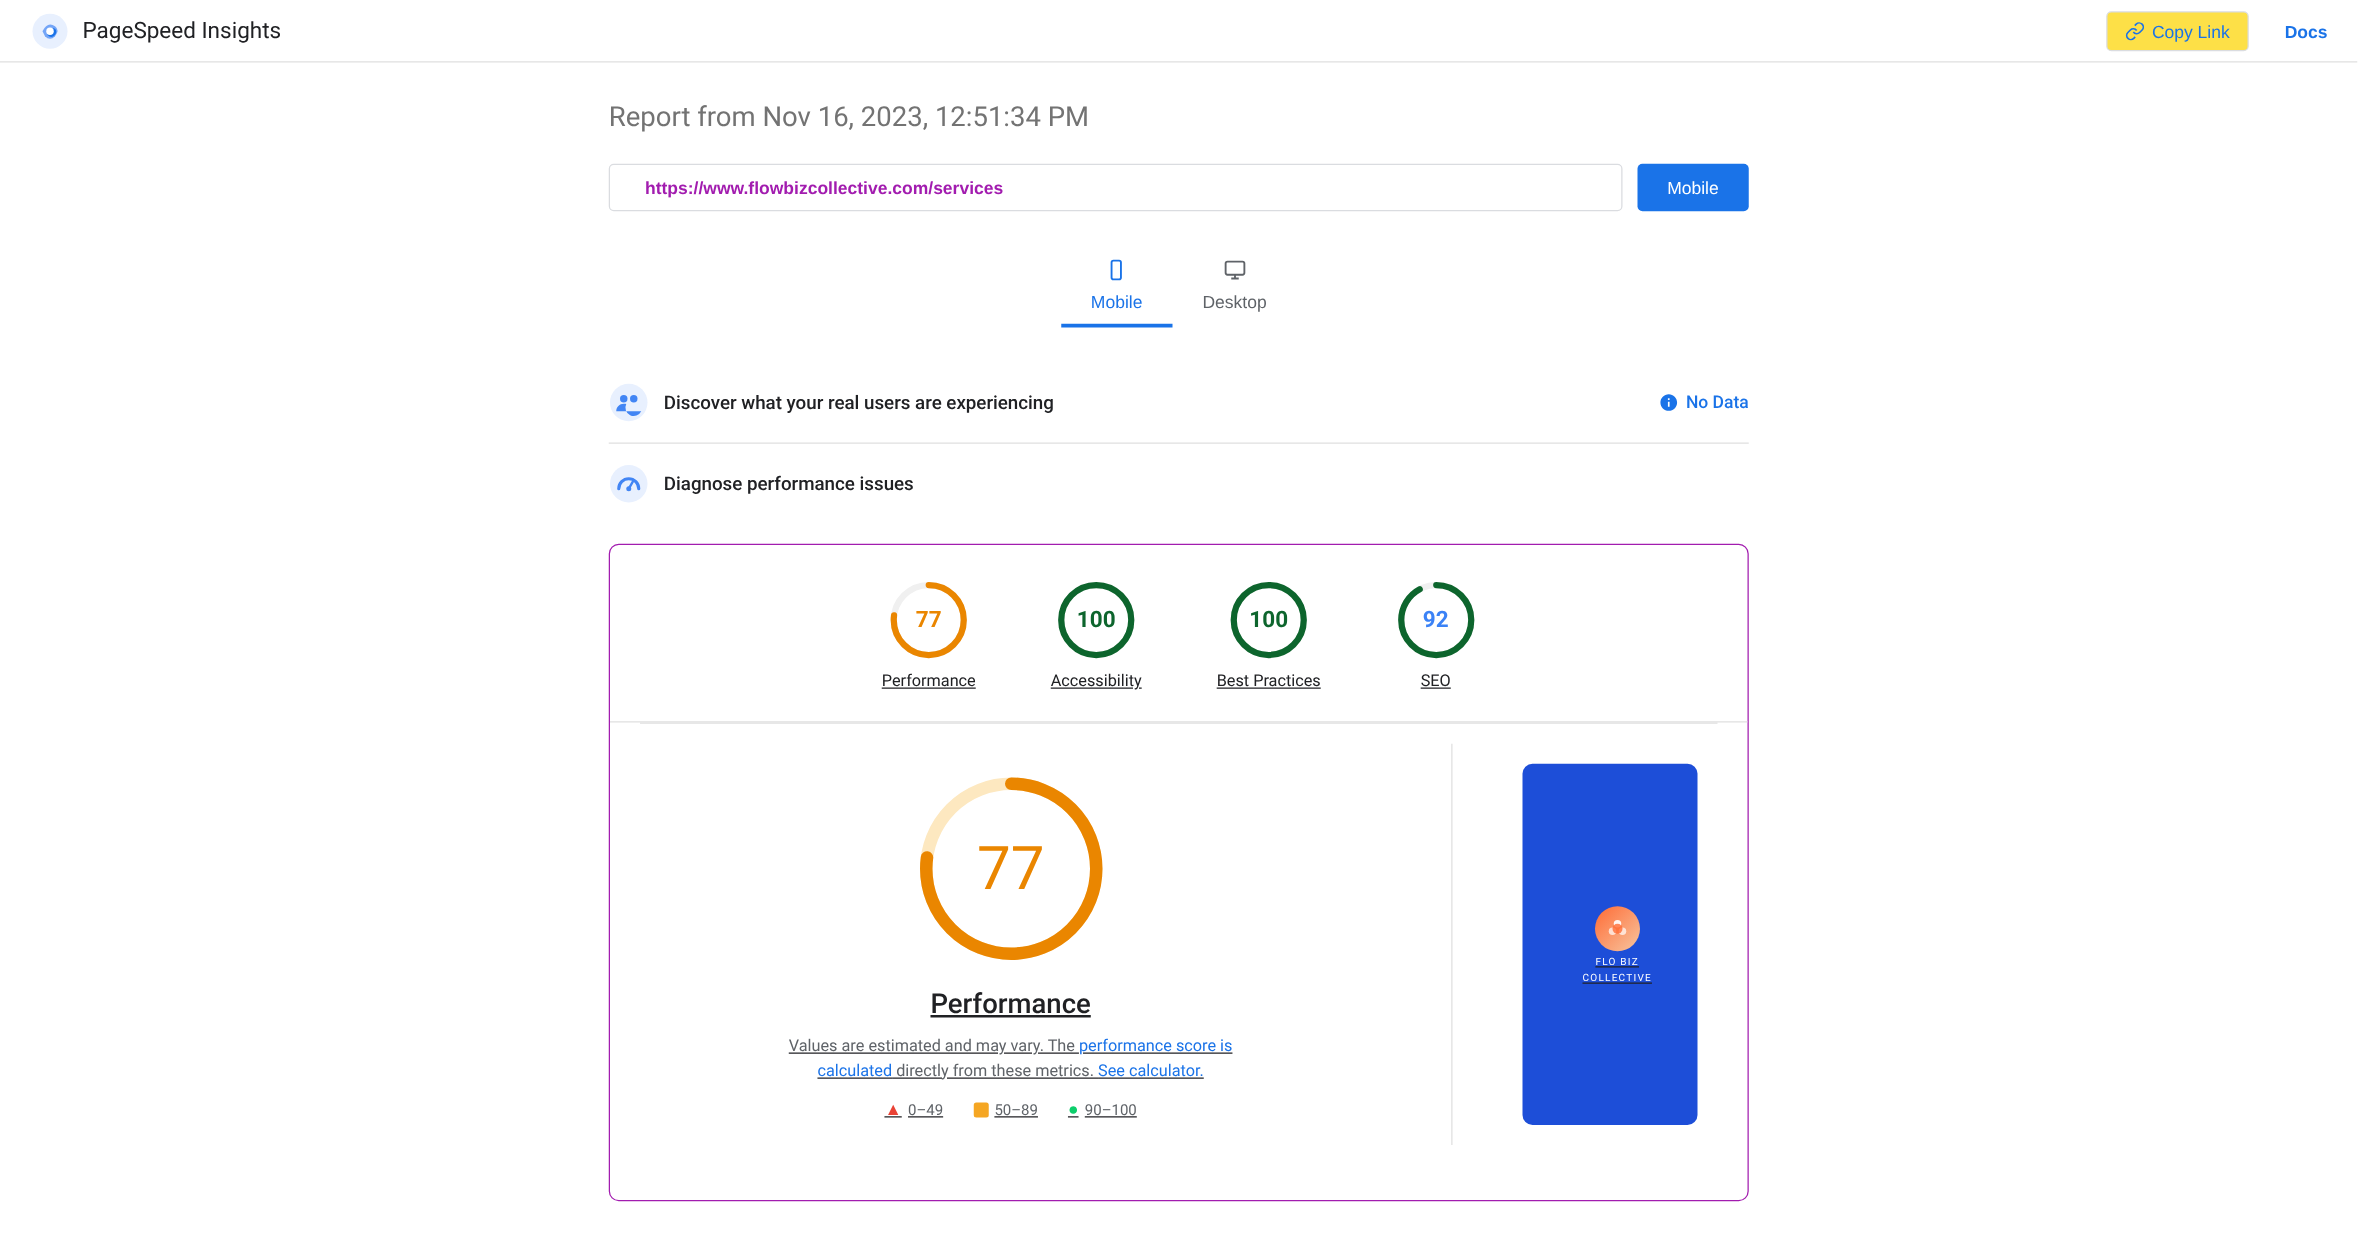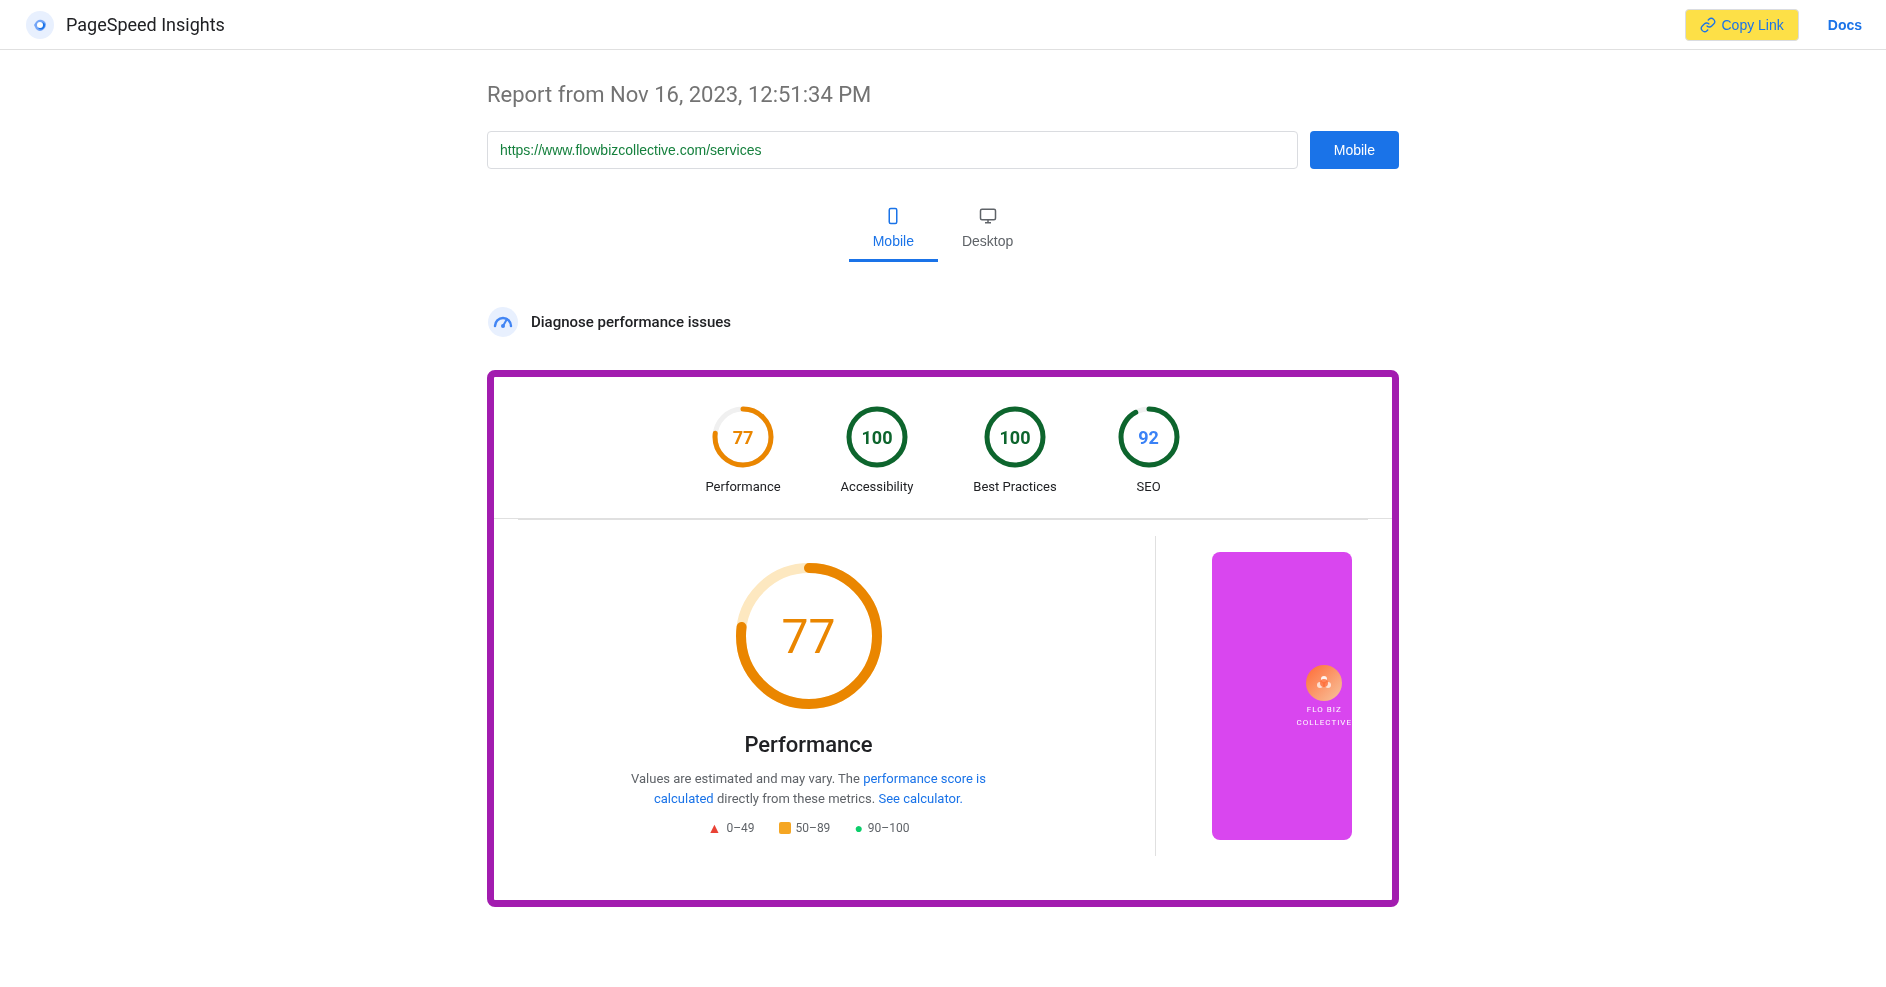--- a/index.html
+++ b/index.html
@@ -74,24 +74,25 @@
     
     .url-row {
       display: flex;
       gap: 12px;
       margin-bottom: 28px;
     }
     .url-input {
       flex: 1;
       border: 1px solid #dadce0;
       border-radius: 4px;
-      padding: 10px 12px;
+      padding: 10px 28px;
       font-size: 14px;
-      color: #15803d;
+      color: #a21caf;
       outline: none;
+      font-weight: bold;
     }
     .analyze-btn {
       background: #1a73e8;
       color: #fff;
       border: none;
       border-radius: 4px;
       padding: 10px 24px;
       font-size: 14px;
       font-weight: 500;
       cursor: pointer;
@@ -149,24 +150,25 @@
       align-items: center;
       gap: 6px;
       color: #1a73e8;
       font-size: 14px;
       font-weight: 500;
       cursor: pointer;
     }
 
     
     .scores-card {
-      border: 7px solid #a21caf;
+      border: 1px solid #a21caf;
       border-radius: 8px;
       padding: 28px 24px;
       margin-top: 16px;
+      text-decoration: underline;
     }
     .scores-row {
       display: flex;
       justify-content: center;
       gap: 60px;
       margin-bottom: 24px;
     }
     .score-item {
       display: flex;
       flex-direction: column;
@@ -255,29 +257,30 @@
       max-width: 360px;
     }
     .big-score-desc a {
       color: #1a73e8;
       text-decoration: none;
     }
 
     
     .screenshot-panel {
       width: 140px;
-      background: #d946ef;
+      background: #1d4ed8;
       border-radius: 8px;
       display: flex;
       align-items: center;
-      justify-content: flex-end;
+      justify-content: flex-start;
       min-height: 240px;
       flex-shrink: 0;
       margin: 16px 16px 16px 0;
       position: relative;
+      padding-left: 48px;
     }
     .screenshot-logo {
       display: flex;
       flex-direction: column;
       align-items: center;
       gap: 4px;
     }
     .screenshot-logo-circle {
       width: 36px;
       height: 36px;
@@ -361,20 +364,40 @@
     <button class="tab">
       <svg width="18" height="18" viewBox="0 0 24 24" fill="none" stroke="#5f6368" stroke-width="2">
         <rect x="2" y="3" width="20" height="14" rx="2" ry="2"></rect>
         <line x1="8" y1="21" x2="16" y2="21"></line>
         <line x1="12" y1="17" x2="12" y2="21"></line>
       </svg>
       <span>Desktop</span>
     </button>
   </div>
 
+  <div class="info-row">
+    <div class="info-row-left">
+
+      <svg width="32" height="32" viewBox="0 0 32 32" fill="none">
+        <circle cx="16" cy="16" r="15" fill="#e8f0fe"></circle>
+        <g fill="#4285f4">
+          <circle cx="12" cy="13" r="3"></circle>
+          <circle cx="20" cy="13" r="3"></circle>
+          <path d="M6 23c0-3.31 2.69-6 6-6h.5c.5 0 1 .08 1.5.22A6 6 0 0026 23H6z"></path>
+        </g>
+      </svg>
+      <span class="info-text">Discover what your real users are experiencing</span>
+    </div>
+    <div class="no-data-link">
+      <svg width="16" height="16" viewBox="0 0 24 24" fill="#1a73e8">
+        <path d="M12 2C6.48 2 2 6.48 2 12s4.48 10 10 10 10-4.48 10-10S17.52 2 12 2zm1 15h-2v-6h2v6zm0-8h-2V7h2v2z"></path>
+      </svg>
+      <span>No Data</span>
+    </div>
+  </div>
 
   <div class="info-row" style="border-bottom: none; margin-bottom: 8px;">
     <div class="info-row-left">
 
       <svg width="32" height="32" viewBox="0 0 32 32" fill="none">
         <circle cx="16" cy="16" r="15" fill="#e8f0fe"></circle>
         <path d="M8 20a8 8 0 1116 0" stroke="#4285f4" stroke-width="2.5" fill="none" stroke-linecap="round"></path>
         <line x1="16" y1="20" x2="20" y2="13" stroke="#4285f4" stroke-width="2" stroke-linecap="round"></line>
         <circle cx="16" cy="20" r="2" fill="#4285f4"></circle>
       </svg>

